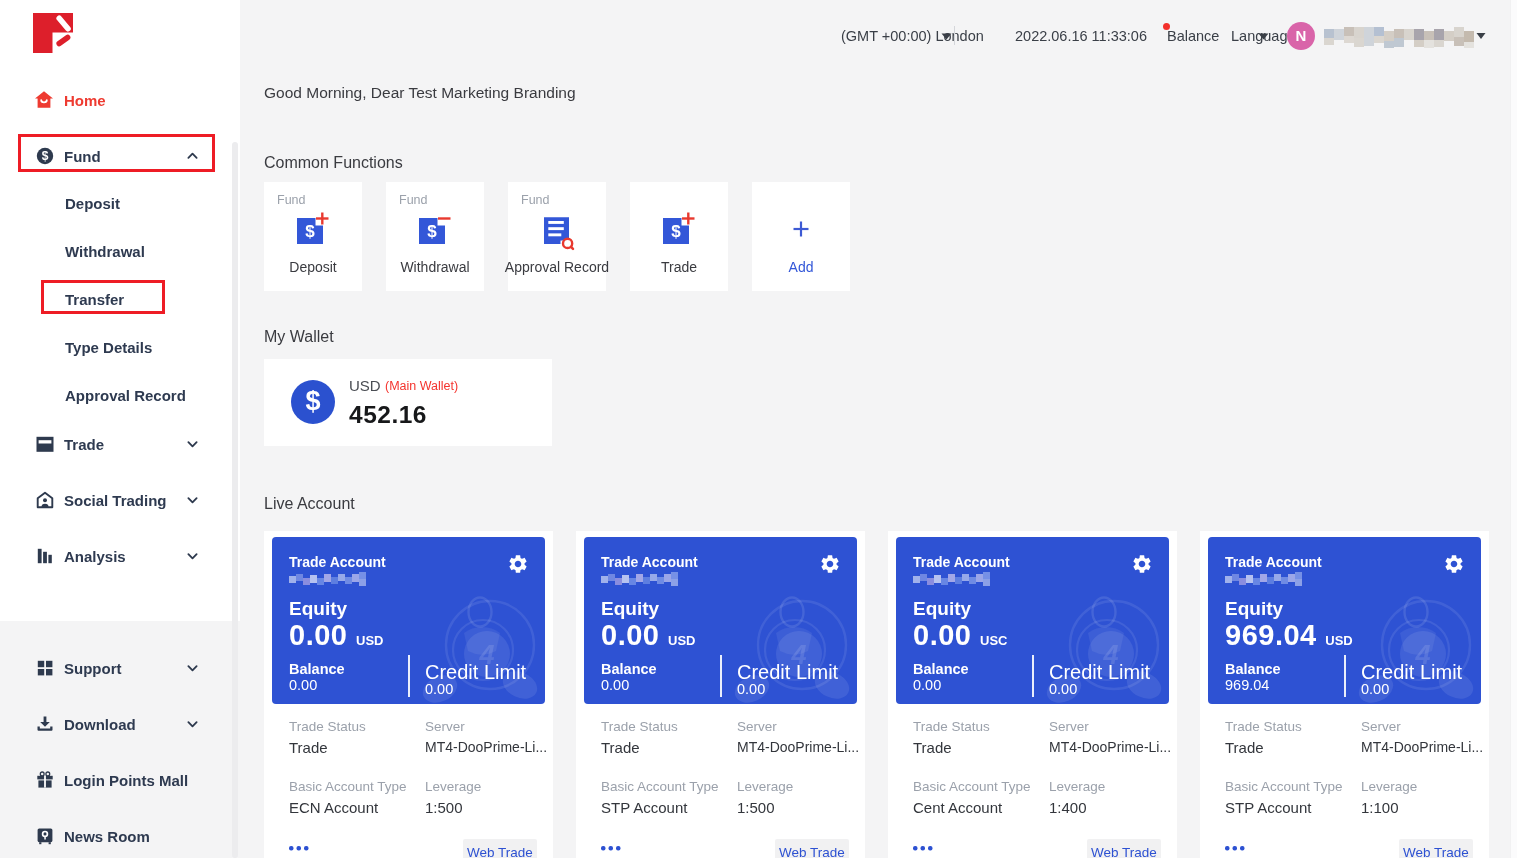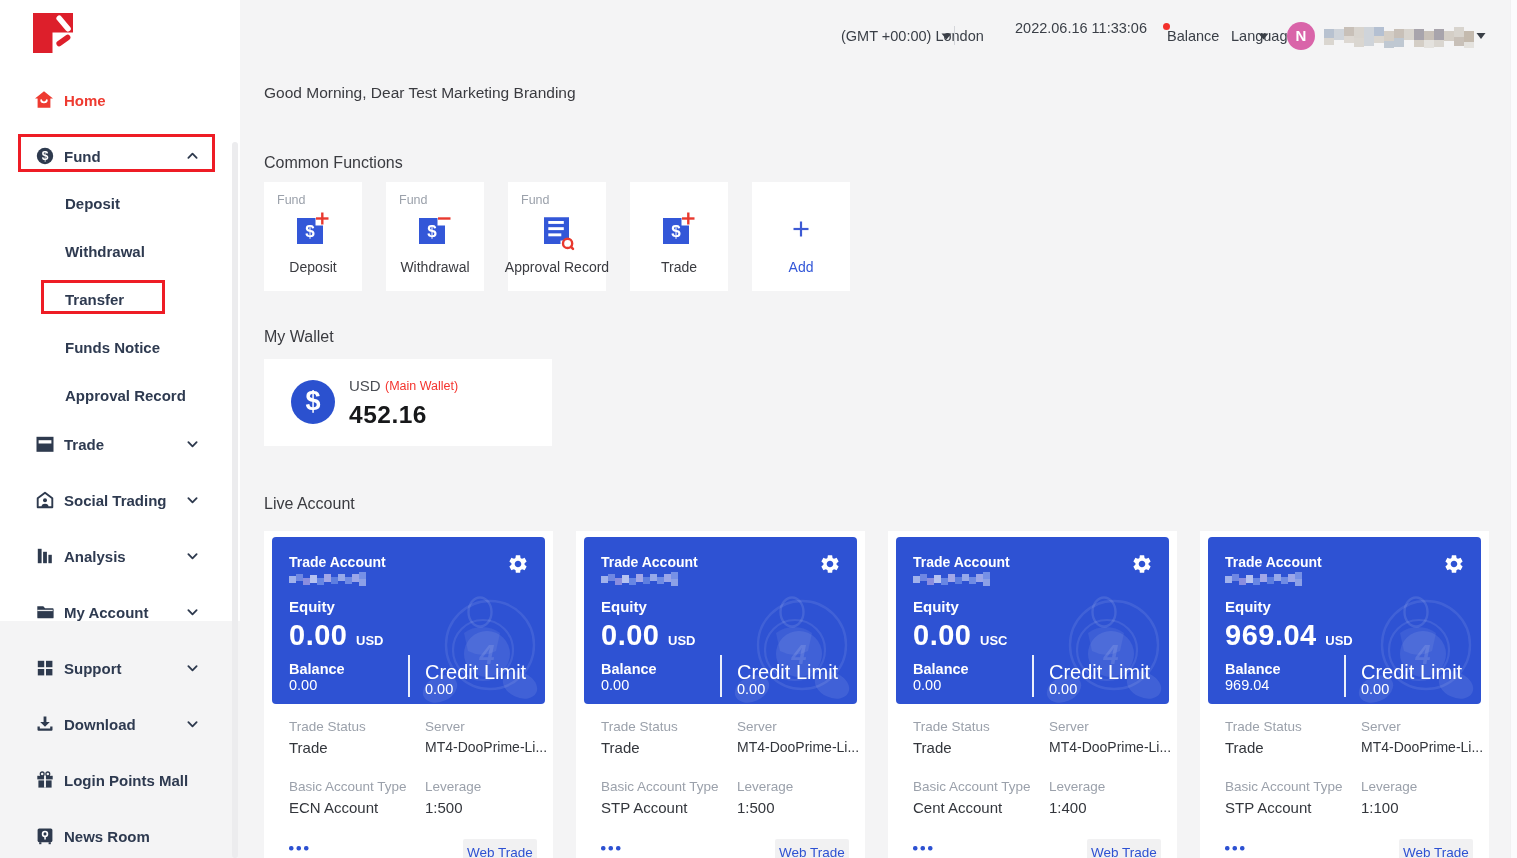--- a/index.html
+++ b/index.html
@@ -29,21 +29,21 @@
   .cf .tag { position:absolute; left:13px; top:11px; font-size:12.5px; color:#9ba1ab; }
   .cf .cficon { position:absolute; left:50%; top:28px; transform:translateX(-50%); }
   .cf .cflb { position:absolute; left:50%; transform:translateX(-50%); top:77px; text-align:center; font-size:14px; color:#3a3b40; white-space:nowrap; }
   
   #wallet { position:absolute; left:264px; top:359px; width:288px; height:87px; background:#fff; }
   
   .ac { position:absolute; top:531px; width:289px; height:340px; background:#fff; }
   .bp { position:absolute; left:8px; top:6px; width:273px; height:167px;
     background:#2e52d3; border-radius:4px; overflow:hidden; color:#fff; }
   .bp .tt { position:absolute; left:17px; top:17px; font-size:14px; font-weight:bold; }
-  .bp .eq { position:absolute; left:17px; top:61px; font-size:15px; font-weight:bold; }
+  .bp .eq { position:absolute; left:17px; top:61px; font-size:19px; font-weight:bold; }
   .bp .big { position:absolute; left:17px; top:82px; font-size:29px; font-weight:bold; letter-spacing:0.5px; }
   .bp .cur { font-size:13px; font-weight:bold; letter-spacing:0; }
   .bp .bl { position:absolute; left:17px; top:124px; font-size:14.5px; font-weight:bold; }
   .bp .blv { position:absolute; left:17px; top:140px; font-size:14.5px; }
   .bp .cl { position:absolute; left:153px; top:124px; font-size:20px; font-weight:normal; }
   .bp .clv { position:absolute; left:153px; top:144px; font-size:14.5px; }
   .bp .sep { position:absolute; left:136px; top:118px; width:1.5px; height:42px; background:rgba(255,255,255,.9); }
   .ac .l1 { position:absolute; font-size:13.5px; color:#9ba1ab; }
   .ac .v1 { position:absolute; font-size:15px; color:#33363c; white-space:nowrap; }
   .ac .wt { position:absolute; right:16px; top:308px; width:74px; height:30px; background:#f1f1f2;
@@ -51,21 +51,21 @@
 </style>
 </head>
 <body>
 <div class="abs" style="left:1510px;top:0;width:7px;height:858px;background:#fbfbfc;border-left:1px solid #f1f1f2"></div>
 <div id="topbar">
   <span class="tb abs" style="left:793px;top:28px">(GMT +00:00) London</span>
   <svg class="abs" style="left:941px;top:32px" width="11" height="9">
       <path d="M0.5 1.5 L5.5 7.5 L10.5 1.5 Z" fill="#3a3f47"></path>
     </svg>
   <div class="abs" style="left:954px;top:26px;width:1px;height:19px;background:#d4d6da"></div>
-  <span class="tb abs" style="left:967px;top:20px">2022.06.16 11:33:06</span>
+  <span class="tb abs" style="left:967px;top:28px">2022.06.16 11:33:06</span>
   <span class="tb abs" style="left:1119px;top:28px">Balance</span>
   <div class="abs" style="left:1163px;top:23px;width:7px;height:7px;border-radius:50%;background:#f3302b"></div>
   <span class="tb abs" style="left:1183px;top:28px">Language</span>
   <svg class="abs" style="left:1258px;top:32px" width="11" height="9">
       <path d="M0.5 1.5 L5.5 7.5 L10.5 1.5 Z" fill="#3a3f47"></path>
     </svg>
   <div class="abs" style="left:1287px;top:22px;width:28px;height:28px;border-radius:50%;background:#d964a9;color:#fff;font-size:15px;font-weight:bold;text-align:center;line-height:28px">N</div>
   <svg class="abs" style="left:1324px;top:27px" width="150" height="21">
       <rect x="0" y="2" width="10" height="9" fill="#b8c2d0"></rect>
       <rect x="0" y="11" width="10" height="7" fill="#dad6d0"></rect>
@@ -403,21 +403,21 @@
     <svg class="car" viewBox="0 0 12 12">
         <path d="M1.5 8 L6 3.5 L10.5 8" fill="none" stroke="#2e3a4e" stroke-width="2" stroke-linecap="round" stroke-linejoin="round"></path>
       </svg>
   </div>
   <div class="redbox" style="left:18px;top:134px;width:197px;height:38px"></div>
 
   <div class="sub" style="top:195px">Deposit</div>
   <div class="sub" style="top:243px">Withdrawal</div>
   <div class="sub" style="top:291px">Transfer</div>
   <div class="redbox" style="left:41px;top:280px;width:124px;height:34px"></div>
-  <div class="sub" style="top:339px">Funds Notice</div>
+  <div class="sub" style="top:339px">Type Details</div>
   <div class="sub" style="top:387px">Approval Record</div>
 
   <div class="mi" style="top:429px">
     <svg class="ic" viewBox="0 0 18 18">
         <rect x="0.5" y="1.8" width="17" height="15" fill="#2e3a4e"></rect>
         <rect x="2.6" y="5.2" width="12.8" height="3.3" fill="#fff"></rect>
       </svg>
     <span class="lb">Trade</span>
     <svg class="car" viewBox="0 0 12 12">
         <path d="M1.5 4 L6 8.5 L10.5 4" fill="none" stroke="#2e3a4e" stroke-width="2" stroke-linecap="round" stroke-linejoin="round"></path>
@@ -441,30 +441,20 @@
         <rect x="1.8" y="1.8" width="3.8" height="14.4" fill="#2e3a4e"></rect>
         <rect x="7.1" y="4.8" width="3.8" height="11.4" fill="#2e3a4e"></rect>
         <rect x="12.4" y="7.8" width="3.4" height="8.4" fill="#2e3a4e"></rect>
       </svg>
     <span class="lb">Analysis</span>
     <svg class="car" viewBox="0 0 12 12">
         <path d="M1.5 4 L6 8.5 L10.5 4" fill="none" stroke="#2e3a4e" stroke-width="2" stroke-linecap="round" stroke-linejoin="round"></path>
       </svg>
   </div>
 
-  <div class="mi" style="top:597px">
-    <svg class="ic" viewBox="0 0 18 18">
-        <path d="M1.3 3.2 h6 l1.8 2.1 h7.6 a0.9 0.9 0 0 1 0.9 0.9 v8.2 a0.9 0.9 0 0 1 -0.9 0.9 H2.2 a0.9 0.9 0 0 1 -0.9 -0.9 Z" fill="#2e3a4e"></path>
-        <rect x="1.3" y="6.8" width="15.4" height="1.3" fill="#fff" opacity="0.9"></rect>
-      </svg>
-    <span class="lb">My Account</span>
-    <svg class="car" viewBox="0 0 12 12">
-        <path d="M1.5 4 L6 8.5 L10.5 4" fill="none" stroke="#2e3a4e" stroke-width="2" stroke-linecap="round" stroke-linejoin="round"></path>
-      </svg>
-  </div>
 
   <div class="mi" style="top:653px">
     <svg class="ic" viewBox="0 0 18 18">
         <rect x="1.8" y="1.8" width="6.4" height="6.4" fill="#2e3a4e"></rect>
         <rect x="10" y="1.8" width="6.4" height="6.4" fill="#2e3a4e"></rect>
         <rect x="1.8" y="10" width="6.4" height="6.4" fill="#2e3a4e"></rect>
         <rect x="10" y="10" width="6.4" height="6.4" fill="#2e3a4e"></rect>
       </svg>
     <span class="lb">Support</span>
     <svg class="car" viewBox="0 0 12 12">

